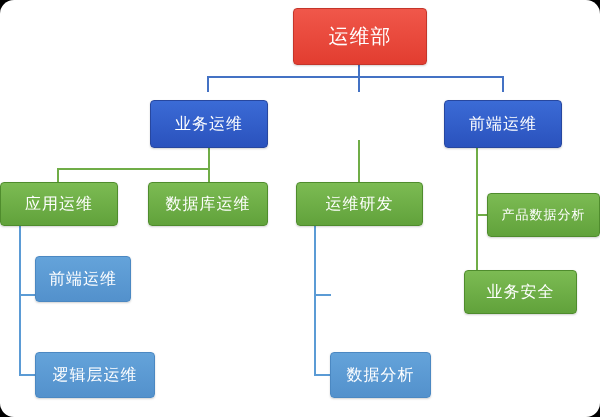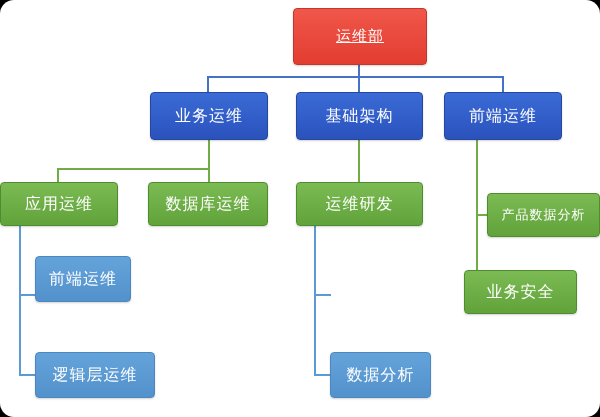--- a/index.html
+++ b/index.html
@@ -8,22 +8,22 @@
     position:relative;width:600px;height:417px;background:#ffffff;
     border-radius:14px;overflow:hidden;
     font-family:"DejaVu Sans","Liberation Sans",sans-serif;
   }
   .node{
     position:absolute;display:flex;align-items:center;justify-content:center;
     color:#fff;border-radius:4px;font-size:16px;letter-spacing:1px;
     box-sizing:border-box;text-align:center;white-space:nowrap;
     box-shadow:0 1px 2px rgba(0,0,0,.18);
   }
-  .node.red{background:linear-gradient(180deg,#f0574a,#e23d30);border:1px solid #c4352a;font-size:15px;text-decoration:underline;}
-  .node.blue{background:linear-gradient(180deg,#3b6bd6,#2a52bd);border:1px solid #27479f;}
+  .node.red{background:linear-gradient(180deg,#f0574a,#e23d30);border:1px solid #c4352a;font-size:20px;}
+  .node.blue{background:linear-gradient(180deg,#3b6bd6,#2a52bd);border:1px solid #27479f;margin-top:8px;}
   .node.green{background:linear-gradient(180deg,#7cbb53,#61a23b);border:1px solid #4f8c2d;}
   .node.lblue{background:linear-gradient(180deg,#64a3da,#5391cc);border:1px solid #4b88c2;}
   .line{position:absolute;}
   .line.blue{background:#4472c4;}
   .line.green{background:#70ad47;}
   .line.lblue{background:#5b9bd5;}
 </style>
 </head>
 <body>
 
@@ -50,21 +50,20 @@
   <div class="line lblue" style="left:19px;top:294px;width:17px;height:2px"></div>
   <div class="line lblue" style="left:19px;top:374px;width:17px;height:2px"></div>
 
   <div class="line lblue" style="left:314px;top:226px;width:2px;height:149px"></div>
   <div class="line lblue" style="left:314px;top:294px;width:17px;height:2px"></div>
   <div class="line lblue" style="left:314px;top:374px;width:17px;height:2px"></div>
 
   <div class="node red" style="left:293px;top:8px;width:134px;height:57px">运维部</div>
 
   <div class="node blue" style="left:150px;top:92px;width:118px;height:48px">业务运维</div>
-  <div class="node blue" style="left:296px;top:92px;width:127px;height:48px">基础架构</div>
   <div class="node blue" style="left:444px;top:92px;width:118px;height:48px">前端运维</div>
 
   <div class="node green" style="left:0px;top:182px;width:118px;height:44px">应用运维</div>
   <div class="node green" style="left:148px;top:182px;width:120px;height:44px">数据库运维</div>
   <div class="node green" style="left:296px;top:182px;width:127px;height:44px">运维研发</div>
   <div class="node green" style="left:487px;top:193px;width:113px;height:44px;font-size:13px">产品数据分析</div>
   <div class="node green" style="left:464px;top:270px;width:113px;height:44px">业务安全</div>
 
   <div class="node lblue" style="left:35px;top:256px;width:96px;height:46px">前端运维</div>
   <div class="node lblue" style="left:35px;top:352px;width:120px;height:46px">逻辑层运维</div>

